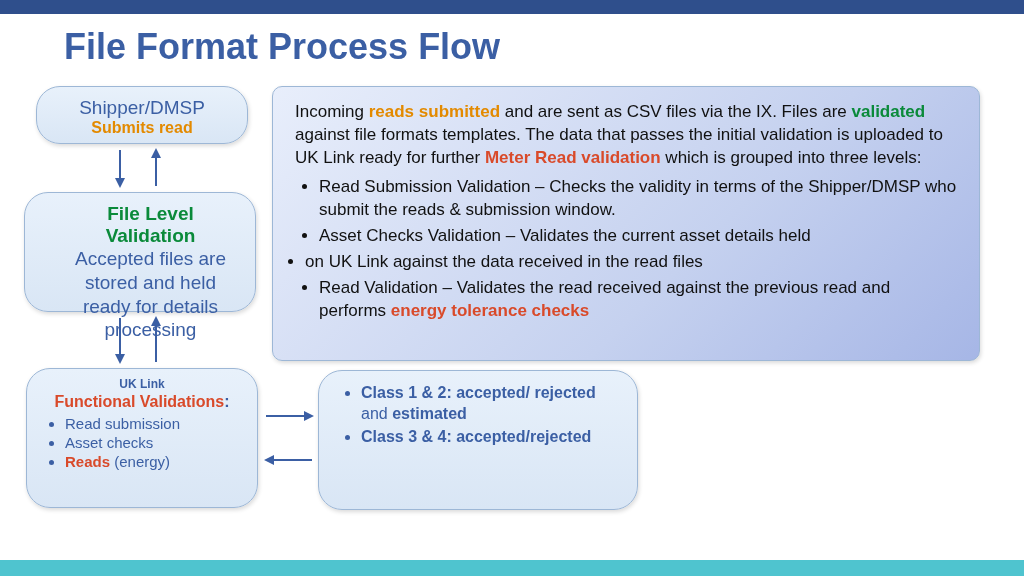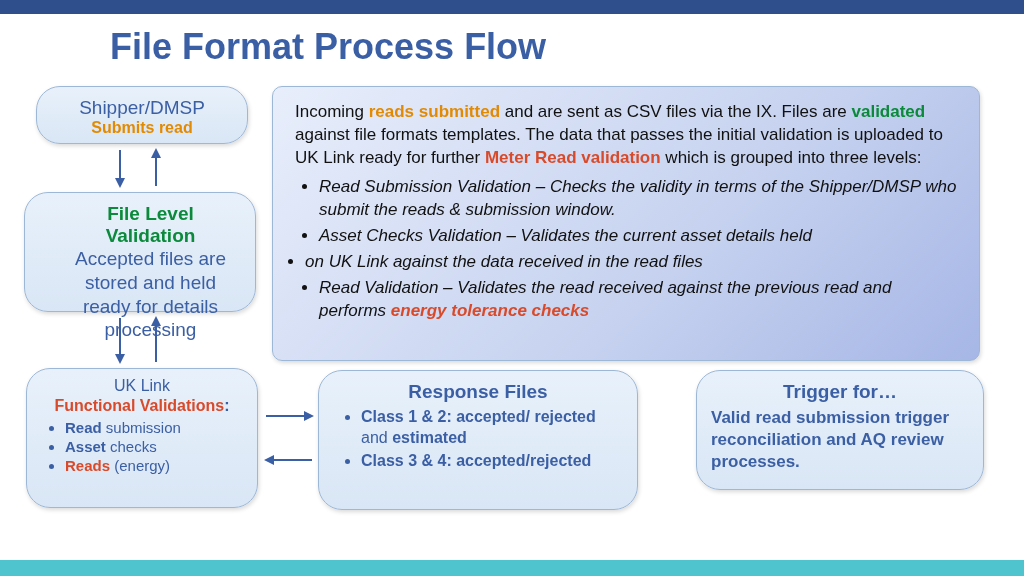--- a/index.html
+++ b/index.html
@@ -1,19 +1,19 @@
 <!DOCTYPE html>
 <html><head>
 <meta charset="utf-8">
 <style>
   * { box-sizing: border-box; margin: 0; padding: 0; }
   html, body { width: 1024px; height: 576px; font-family: Arial, sans-serif; background: #fff; overflow: hidden; }
   .topbar { height: 14px; background: #2f4f8c; }
   .bottombar { position: absolute; bottom: 0; left: 0; right: 0; height: 16px; background: #4fc4cf; }
-  .title { font-size: 36px; font-weight: bold; color: #3b5fa4; padding: 12px 0 8px 64px; margin-left: 46px; }
+  .title { font-size: 36px; font-weight: bold; color: #3b5fa4; padding: 12px 0 8px 64px; }
   .canvas { position: relative; width: 1024px; height: 576px; }
 
   .box {
     position: absolute;
     border: 1px solid #9db7d6;
     border-radius: 24px;
     background: linear-gradient(#e8f1fb 0%, #d9e6f5 100%);
     box-shadow: 1px 2px 4px rgba(0,0,0,0.15);
     padding: 10px 14px;
   }
@@ -23,35 +23,35 @@
   #b1 .l1 { color: #3b5fa4; font-size: 19px; }
   #b1 .l2 { color: #e38a00; font-size: 16px; font-weight: bold; }
 
   
   #b2 { left: 24px; top: 192px; width: 232px; height: 120px; text-align: center; padding-left: 35px; }
   #b2 .l1 { color: #0a8a3a; font-size: 19px; font-weight: bold; }
   #b2 .l2 { color: #3b5fa4; font-size: 19px; line-height: 1.25; }
 
   
   #b3 { left: 26px; top: 368px; width: 232px; height: 140px; text-align: left; padding-top: 8px; }
-  #b3 .hd { color: #3b5fa4; font-size: 16px; font-weight: normal; text-align: center; }
+  #b3 .hd { color: #3b5fa4; font-size: 12px; font-weight: bold; text-align: center; }
   #b3 .fv { color: #d94a2a; font-size: 16px; font-weight: bold; text-align: center; margin-top: 2px; }
   #b3 .fv .colon { color: #3b5fa4; }
   #b3 ul { list-style: disc; padding-left: 24px; margin-top: 4px; color: #3b5fa4; font-size: 15px; }
   #b3 ul li { margin: 2px 0; }
-  #b3 .bold { font-weight: bold; color: #3b5fa4; }
+  #b3 .bold { font-weight: normal; color: #3b5fa4; }
   #b3 .red { color: #d94a2a; font-weight: bold; }
   #b3 .paren { color: #3b5fa4; }
 
   
   #bInfo { left: 272px; top: 86px; width: 708px; height: 275px;
            background: linear-gradient(135deg, #e8eefb 0%, #c5d1ef 60%, #a6b6e6 100%);
            border-radius: 10px; padding: 14px 20px 14px 22px; font-size: 17px; color: #111; line-height: 1.35; }
   #bInfo ul { list-style: disc; padding-left: 24px; margin-top: 6px; }
-  #bInfo ul li { margin: 3px 0; font-style: italic; }
+  #bInfo ul li { margin: 3px 0; }
   .orange { color: #e38a00; font-weight: bold; }
   .green { color: #0a8a3a; font-weight: bold; }
   .redtxt { color: #d94a2a; font-weight: bold; }
 
   
   #b4 { left: 318px; top: 370px; width: 320px; height: 140px; }
   #b4 .hd { color: #3b5fa4; font-size: 19px; font-weight: bold; text-align: center; margin-bottom: 4px; }
   #b4 ul { list-style: disc; padding-left: 28px; color: #3b5fa4; font-size: 16px; font-weight: bold; }
   #b4 ul li { margin: 2px 0; line-height: 1.3; }
   #b4 .norm { font-weight: normal; }
@@ -139,26 +139,21 @@
     </div>
     <ul>
       <li>Read Submission Validation – Checks the validity in terms of the Shipper/DMSP who submit the reads &amp; submission window.</li>
       <li>Asset Checks Validation – Validates the current asset details held</li>
       <li style="margin-left:-14px; list-style-position:outside;">on UK Link against the data received in the read files</li>
       <li><span>Read Validation – Validates the read received against the previous read and performs </span><span class="redtxt">energy tolerance checks</span></li>
     </ul>
   </div>
 
   <div id="b4" class="box">
-    <div class="hd">Response Files</div>
     <ul>
       <li><span>Class 1 &amp; 2: accepted/ rejected </span><span class="norm">and</span><span> estimated</span></li>
       <li>Class 3 &amp; 4: accepted/rejected</li>
     </ul>
   </div>
 
-  <div id="b5" class="box">
-    <div class="hd">Trigger for…</div>
-    <div class="body">Valid read submission trigger reconciliation and AQ review processes.</div>
-  </div>
 
   <div class="bottombar"></div>
 </div>
 
 </body></html>

